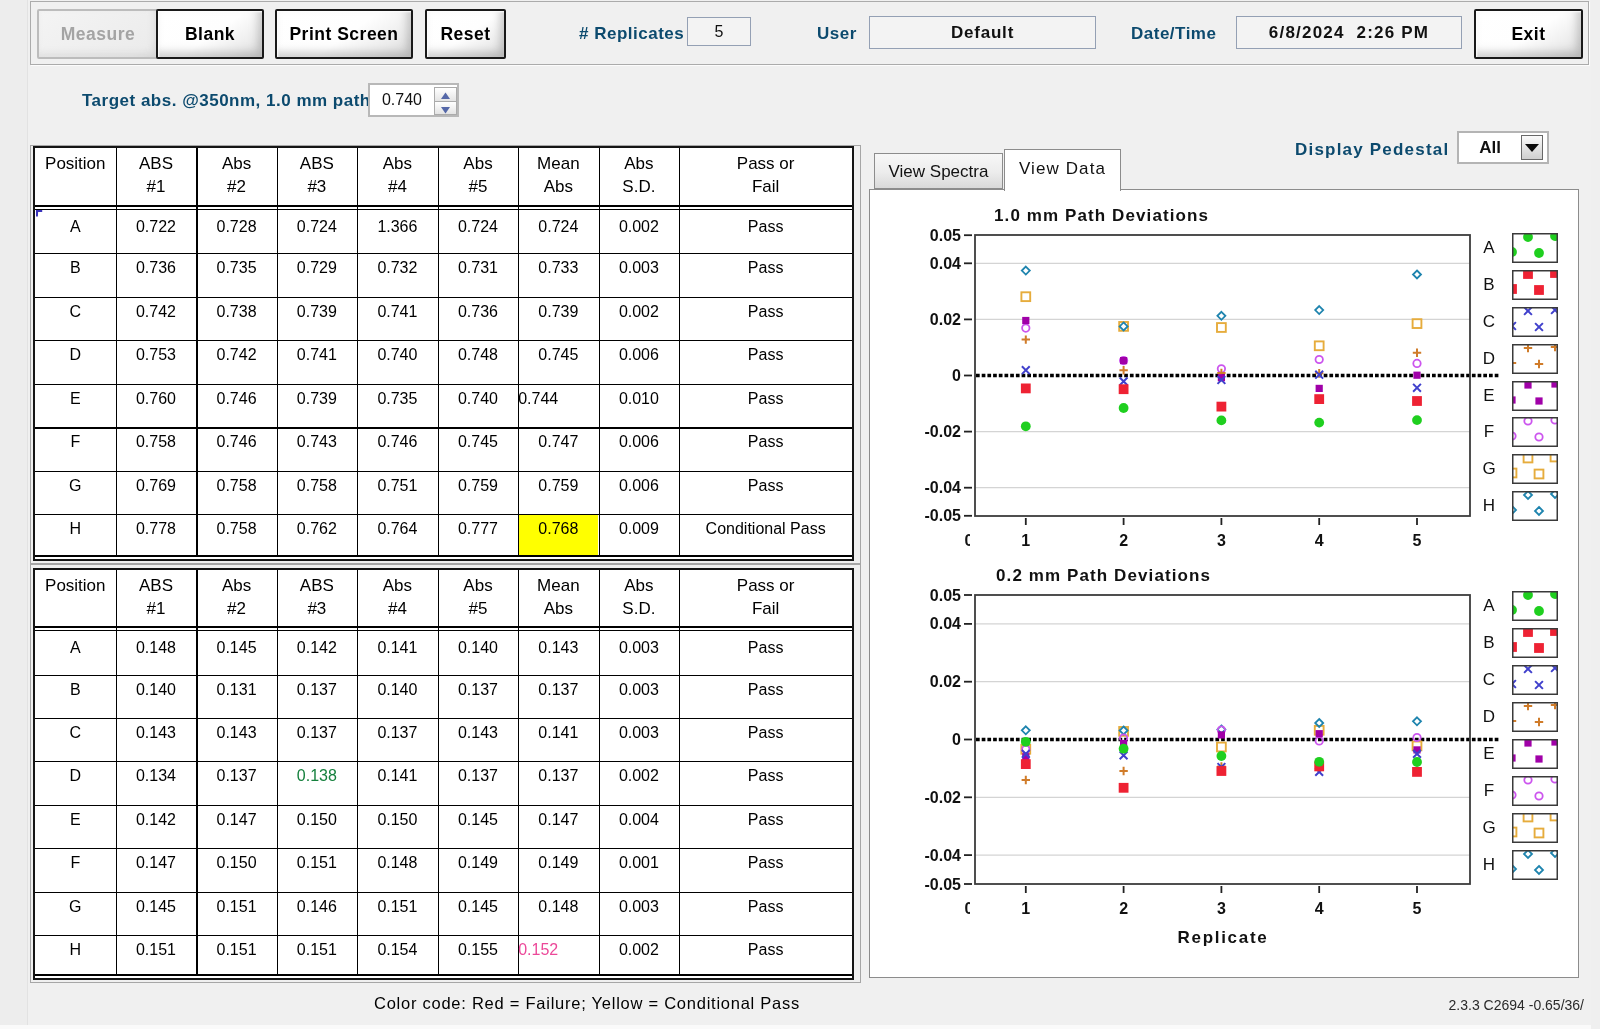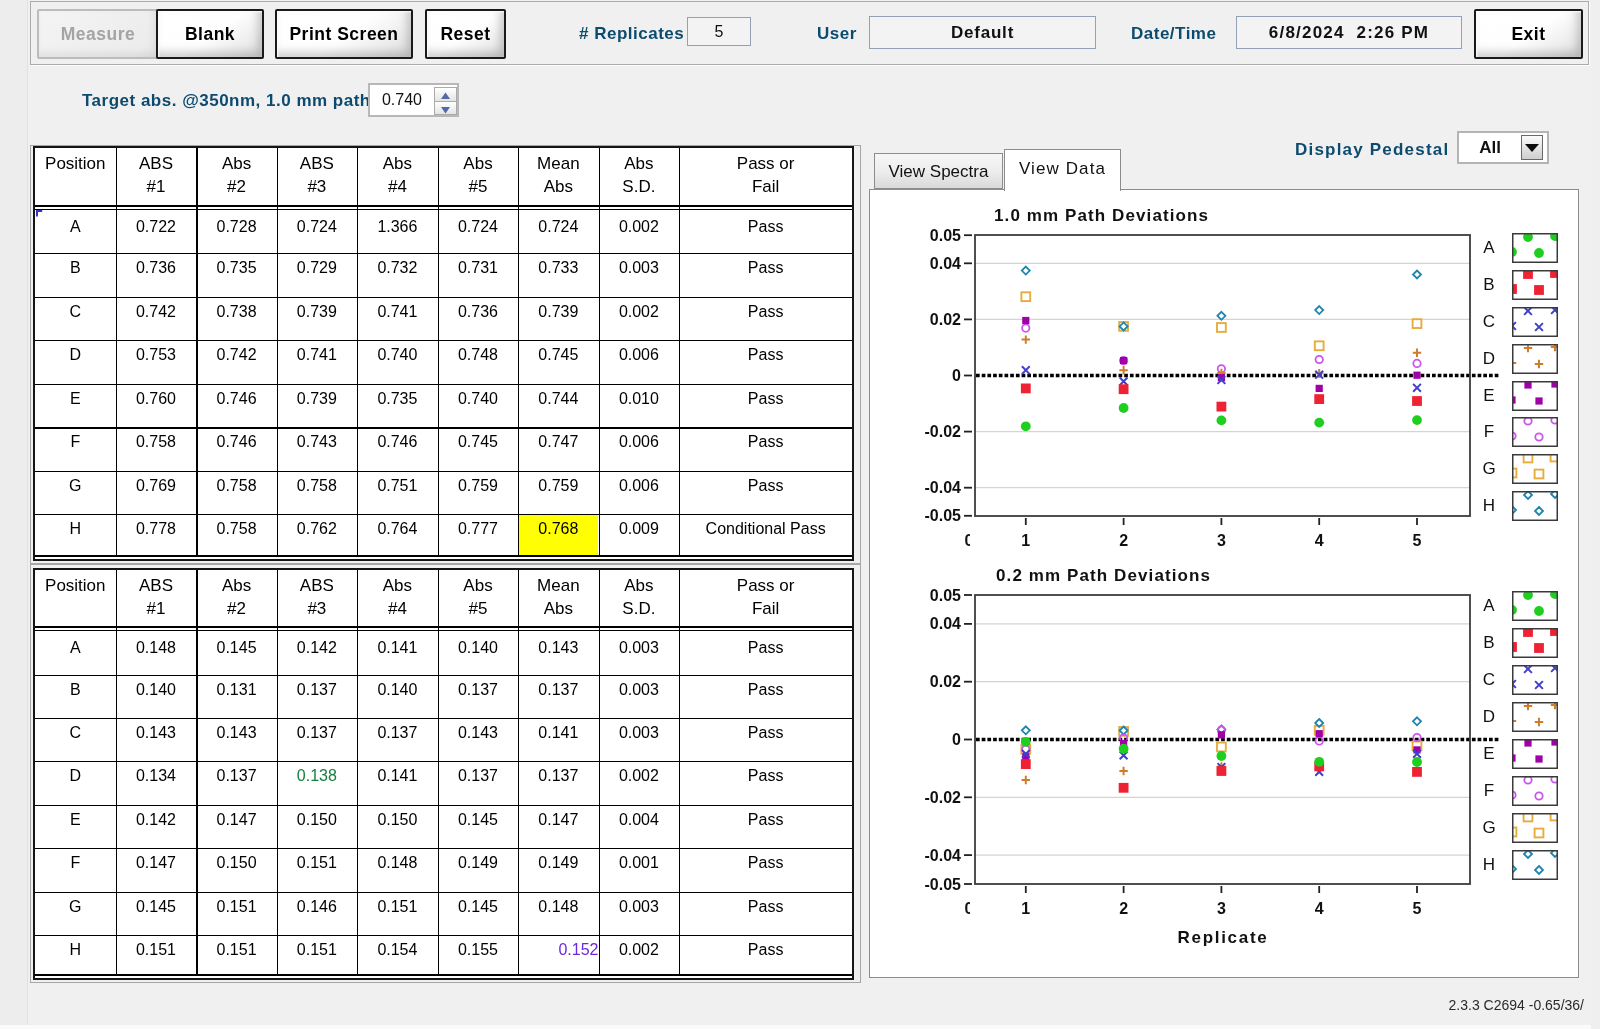--- a/index.html
+++ b/index.html
@@ -105,21 +105,21 @@
 <div style="position:absolute;left:402.8px;top:198.2px;width:80.4px;text-align:center;font-size:16px;color:#000">0.748</div>
 <div style="position:absolute;left:483.2px;top:198.2px;width:80.3px;text-align:center;font-size:16px;color:#000">0.745</div>
 <div style="position:absolute;left:563.5px;top:198.2px;width:80.8px;text-align:center;font-size:16px;color:#000">0.006</div>
 <div style="position:absolute;left:644.3px;top:198.2px;width:172.7px;text-align:center;font-size:16px;color:#000">Pass</div>
 <div style="position:absolute;left:0.0px;top:241.8px;width:80.6px;text-align:center;font-size:16px;color:#000">E</div>
 <div style="position:absolute;left:80.6px;top:241.8px;width:80.8px;text-align:center;font-size:16px;color:#000">0.760</div>
 <div style="position:absolute;left:161.4px;top:241.8px;width:80.3px;text-align:center;font-size:16px;color:#000">0.746</div>
 <div style="position:absolute;left:241.7px;top:241.8px;width:80.3px;text-align:center;font-size:16px;color:#000">0.739</div>
 <div style="position:absolute;left:322.0px;top:241.8px;width:80.8px;text-align:center;font-size:16px;color:#000">0.735</div>
 <div style="position:absolute;left:402.8px;top:241.8px;width:80.4px;text-align:center;font-size:16px;color:#000">0.740</div>
-<div style="position:absolute;left:483.2px;top:241.8px;width:80.3px;text-align:center;font-size:16px;color:#000">0.744</div>
+<div style="position:absolute;left:483.2px;top:241.8px;width:80.3px;text-align:left;font-size:16px;color:#000">0.744</div>
 <div style="position:absolute;left:563.5px;top:241.8px;width:80.8px;text-align:center;font-size:16px;color:#000">0.010</div>
 <div style="position:absolute;left:644.3px;top:241.8px;width:172.7px;text-align:center;font-size:16px;color:#000">Pass</div>
 <div style="position:absolute;left:0.0px;top:285.4px;width:80.6px;text-align:center;font-size:16px;color:#000">F</div>
 <div style="position:absolute;left:80.6px;top:285.4px;width:80.8px;text-align:center;font-size:16px;color:#000">0.758</div>
 <div style="position:absolute;left:161.4px;top:285.4px;width:80.3px;text-align:center;font-size:16px;color:#000">0.746</div>
 <div style="position:absolute;left:241.7px;top:285.4px;width:80.3px;text-align:center;font-size:16px;color:#000">0.743</div>
 <div style="position:absolute;left:322.0px;top:285.4px;width:80.8px;text-align:center;font-size:16px;color:#000">0.746</div>
 <div style="position:absolute;left:402.8px;top:285.4px;width:80.4px;text-align:center;font-size:16px;color:#000">0.745</div>
 <div style="position:absolute;left:483.2px;top:285.4px;width:80.3px;text-align:center;font-size:16px;color:#000">0.747</div>
 <div style="position:absolute;left:563.5px;top:285.4px;width:80.8px;text-align:center;font-size:16px;color:#000">0.006</div>
@@ -234,27 +234,28 @@
 <div style="position:absolute;left:402.8px;top:327.5px;width:80.4px;text-align:center;font-size:16px;color:#000">0.145</div>
 <div style="position:absolute;left:483.2px;top:327.5px;width:80.3px;text-align:center;font-size:16px;color:#000">0.148</div>
 <div style="position:absolute;left:563.5px;top:327.5px;width:80.8px;text-align:center;font-size:16px;color:#000">0.003</div>
 <div style="position:absolute;left:644.3px;top:327.5px;width:172.7px;text-align:center;font-size:16px;color:#000">Pass</div>
 <div style="position:absolute;left:0.0px;top:370.7px;width:80.6px;text-align:center;font-size:16px;color:#000">H</div>
 <div style="position:absolute;left:80.6px;top:370.7px;width:80.8px;text-align:center;font-size:16px;color:#000">0.151</div>
 <div style="position:absolute;left:161.4px;top:370.7px;width:80.3px;text-align:center;font-size:16px;color:#000">0.151</div>
 <div style="position:absolute;left:241.7px;top:370.7px;width:80.3px;text-align:center;font-size:16px;color:#000">0.151</div>
 <div style="position:absolute;left:322.0px;top:370.7px;width:80.8px;text-align:center;font-size:16px;color:#000">0.154</div>
 <div style="position:absolute;left:402.8px;top:370.7px;width:80.4px;text-align:center;font-size:16px;color:#000">0.155</div>
-<div style="position:absolute;left:483.2px;top:370.7px;width:80.3px;text-align:right;font-size:16px;color:#6d28d9">0.152</div>
+<div style="position:absolute;left:483.2px;top:370.7px;width:80.3px;text-align:left;font-size:16px;color:#ec4899">0.152</div>
 <div style="position:absolute;left:563.5px;top:370.7px;width:80.8px;text-align:center;font-size:16px;color:#000">0.002</div>
 <div style="position:absolute;left:644.3px;top:370.7px;width:172.7px;text-align:center;font-size:16px;color:#000">Pass</div>
 </div>
 <svg style="position:absolute;left:36px;top:210px;z-index:3" width="8" height="8">
       <path d="M0 0 H6.2 V1.9 H2.1 L1.9 6.4 H0 Z" fill="#3a33bb"></path>
     </svg>
+<div style="position:absolute;left:237px;top:994px;width:700px;text-align:center;font-size:16.5px;letter-spacing:0.75px;color:#000">Color code: Red = Failure; Yellow = Conditional Pass</div>
 <div style="position:absolute;left:869px;top:189px;width:710px;height:789px;background:#fff;border:1px solid #8c8c8c;z-index:1;box-sizing:border-box"></div>
 <div class="tab" style="left:874px;top:153px;width:129px;height:36px;line-height:35px;background:linear-gradient(#f7f7f7,#ececec 55%,#d9d9d9);z-index:0">View Spectra</div>
 <div class="tab" style="left:1004px;top:149px;width:117px;height:42px;line-height:38px;background:#fff;border-bottom:none;z-index:2;letter-spacing:1.1px">View Data</div>
 <div class="lbl" style="left:1295px;top:140px;z-index:2;letter-spacing:1.2px">Display Pedestal</div>
 <div style="position:absolute;left:1457px;top:131px;width:92px;height:33px;border:2px solid #b4b4b4;background:#fff;z-index:2;box-sizing:border-box"></div>
 <div style="position:absolute;left:1459px;top:133px;width:62px;height:29px;font-size:17px;font-weight:bold;color:#111;text-align:center;line-height:29px;z-index:3">All</div>
 <div style="position:absolute;left:1521px;top:135px;width:22px;height:25px;border:1px solid #686868;background:linear-gradient(#fafafa,#cfcfcf);z-index:3;box-sizing:border-box">
 <svg width="20" height="23">
         <polygon points="3,8 17,8 10,16" fill="#0a0a0a"></polygon>
       </svg></div>

